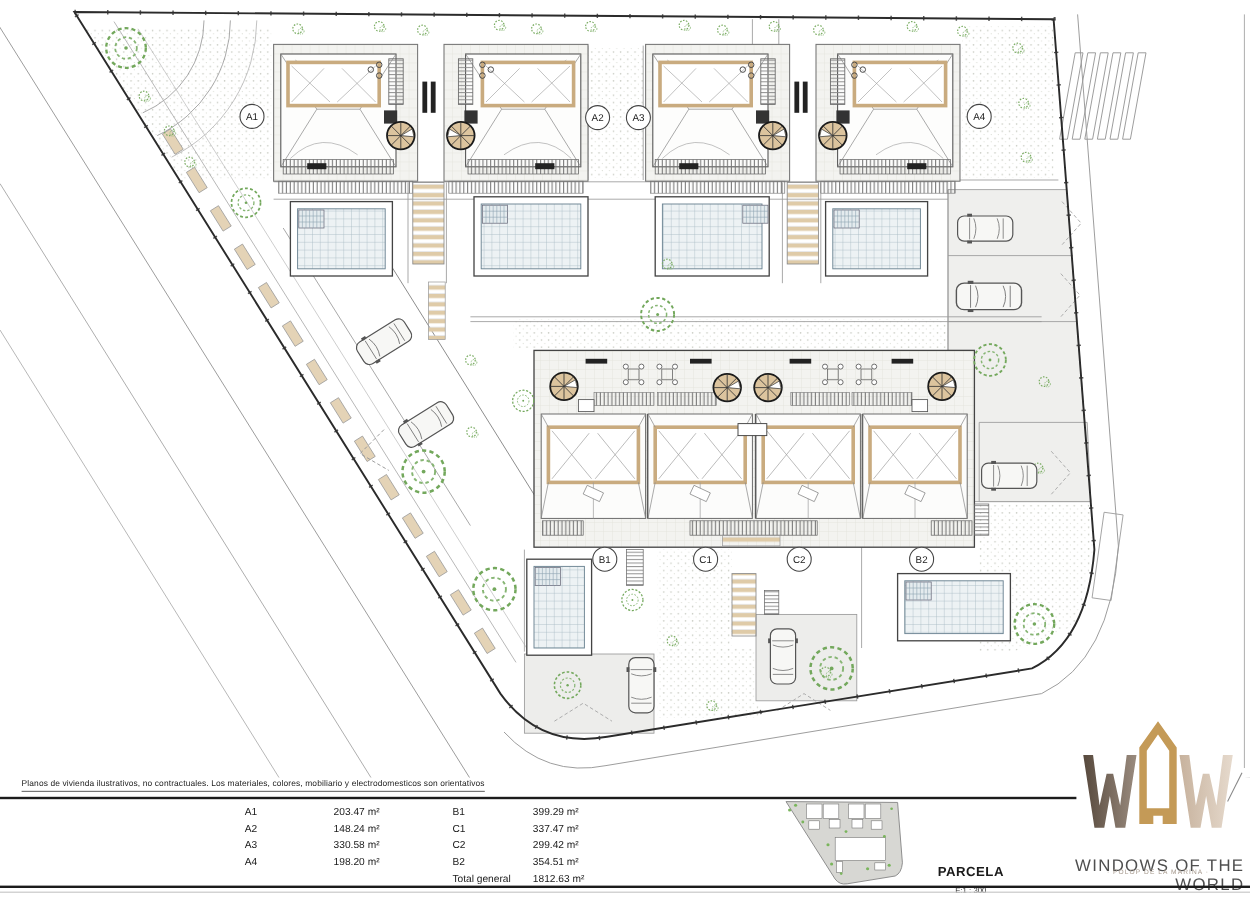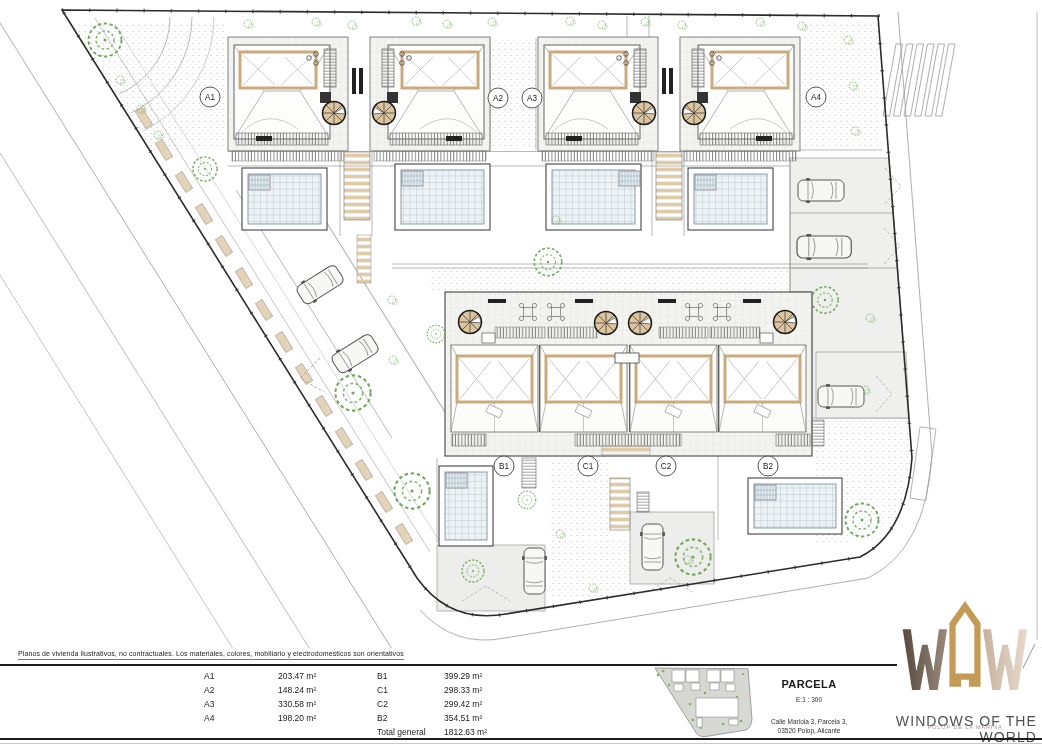--- a/index.html
+++ b/index.html
@@ -14,21 +14,21 @@
   .rule-b1{left:0;top:738px;width:1042px;height:2px;background:#1c1c1c;}
   .rule-b2{left:0;top:743px;width:1042px;height:1px;background:#c9c9c9;}
   .areacol{top:669px;font-size:8.5px;line-height:14px;}
   .areacol.c1{left:204px;}
   .areacol.c2{left:377px;}
   .arearow{display:flex;}
   .areacol.c1 .lbl{width:74px;}
   .areacol.c2 .lbl{width:67px;}
   .minimap{left:653px;top:666px;}
   .parcela{left:744px;top:678px;width:130px;text-align:center;}
-  .parcela .ttl{font-size:11px;font-weight:bold;letter-spacing:.4px;}
+  .parcela .ttl{font-size:11px;font-weight:bold;letter-spacing:.4px;margin-top:43px;}
   .parcela .scl{font-size:6.5px;margin-top:6px;color:#333;}
   .parcela .addr{font-size:6.5px;line-height:8.5px;margin-top:15px;color:#333;}
   .logo-glyph{left:901px;top:598px;}
   .logo-brand{left:893px;top:713px;width:144px;text-align:right;font-size:14px;
               letter-spacing:1.1px;color:#4f4f4f;}
   .logo-tag{left:893px;top:724px;width:144px;text-align:center;font-size:5.5px;
             letter-spacing:.9px;color:#a5988c;}
   .slash{left:1018px;top:638px;}
 </style>
 </head>
@@ -420,21 +420,21 @@
         <span class="val">198.20 m²</span>
       </div>
 </div>
 <div class="abs areacol c2">
   <div class="arearow">
         <span class="lbl">B1</span>
         <span class="val">399.29 m²</span>
       </div>
   <div class="arearow">
         <span class="lbl">C1</span>
-        <span class="val">298.33 m²</span>
+        <span class="val">337.47 m²</span>
       </div>
   <div class="arearow">
         <span class="lbl">C2</span>
         <span class="val">299.42 m²</span>
       </div>
   <div class="arearow">
         <span class="lbl">B2</span>
         <span class="val">354.51 m²</span>
       </div>
   <div class="arearow">

